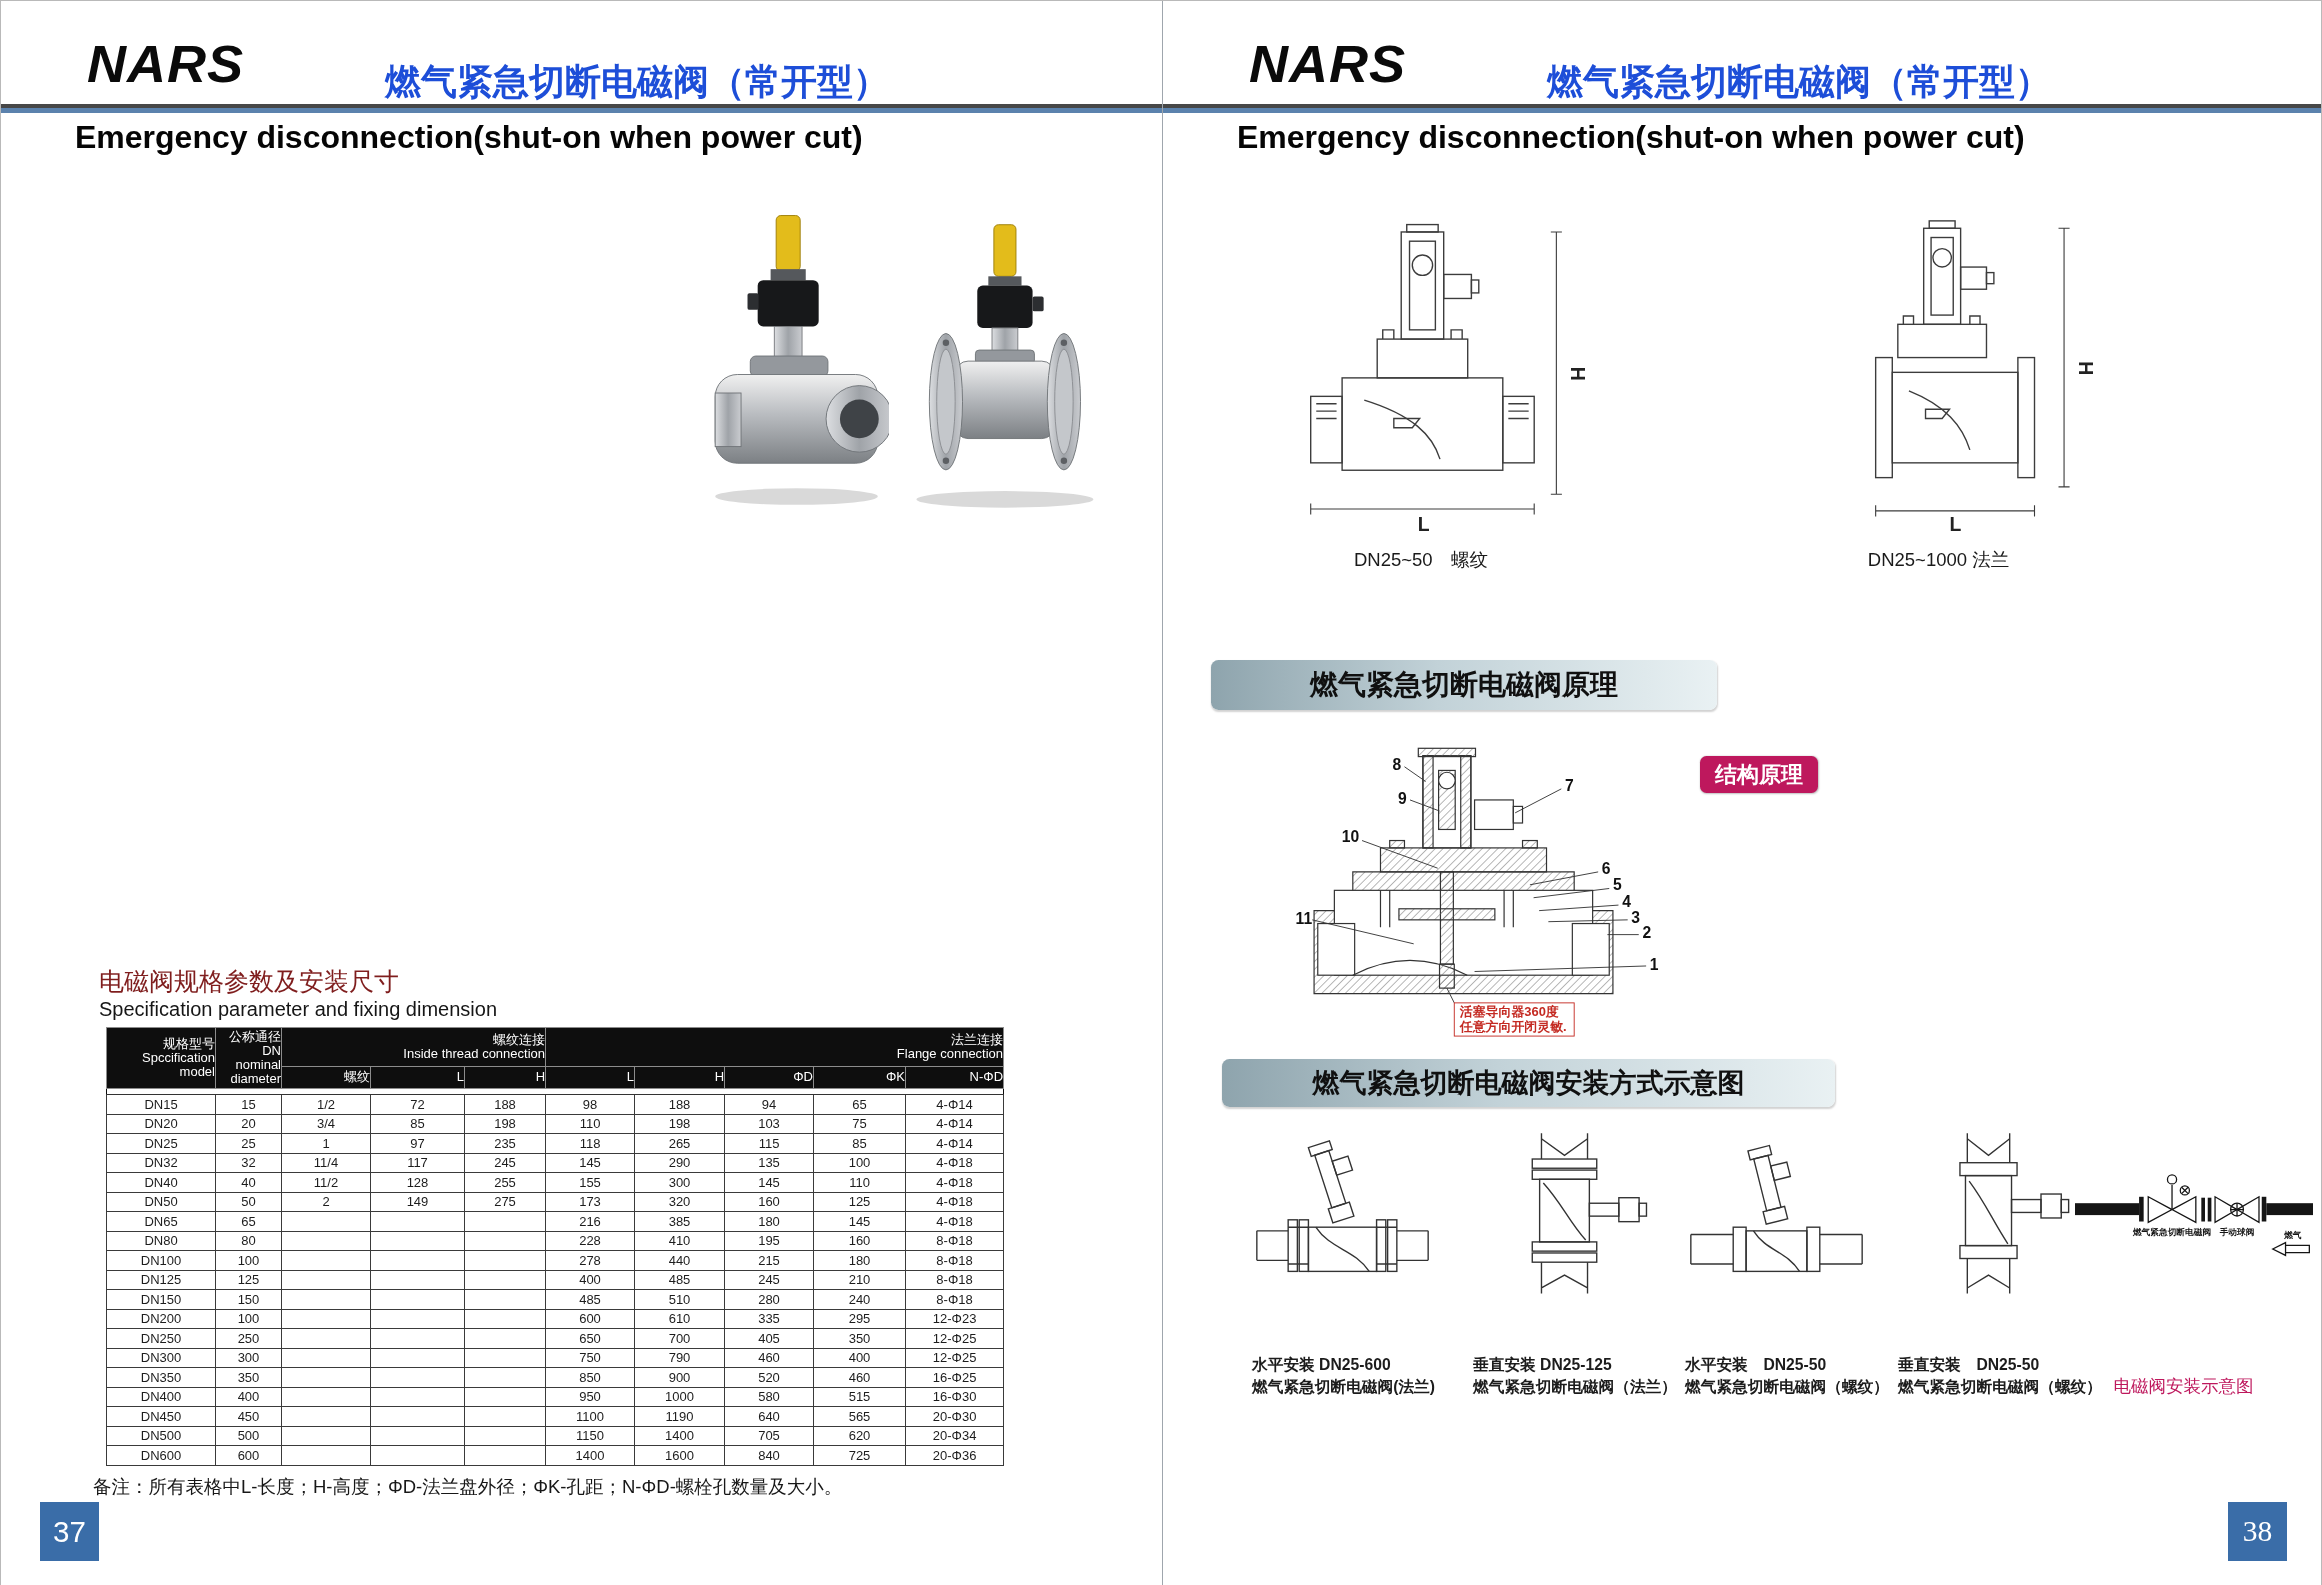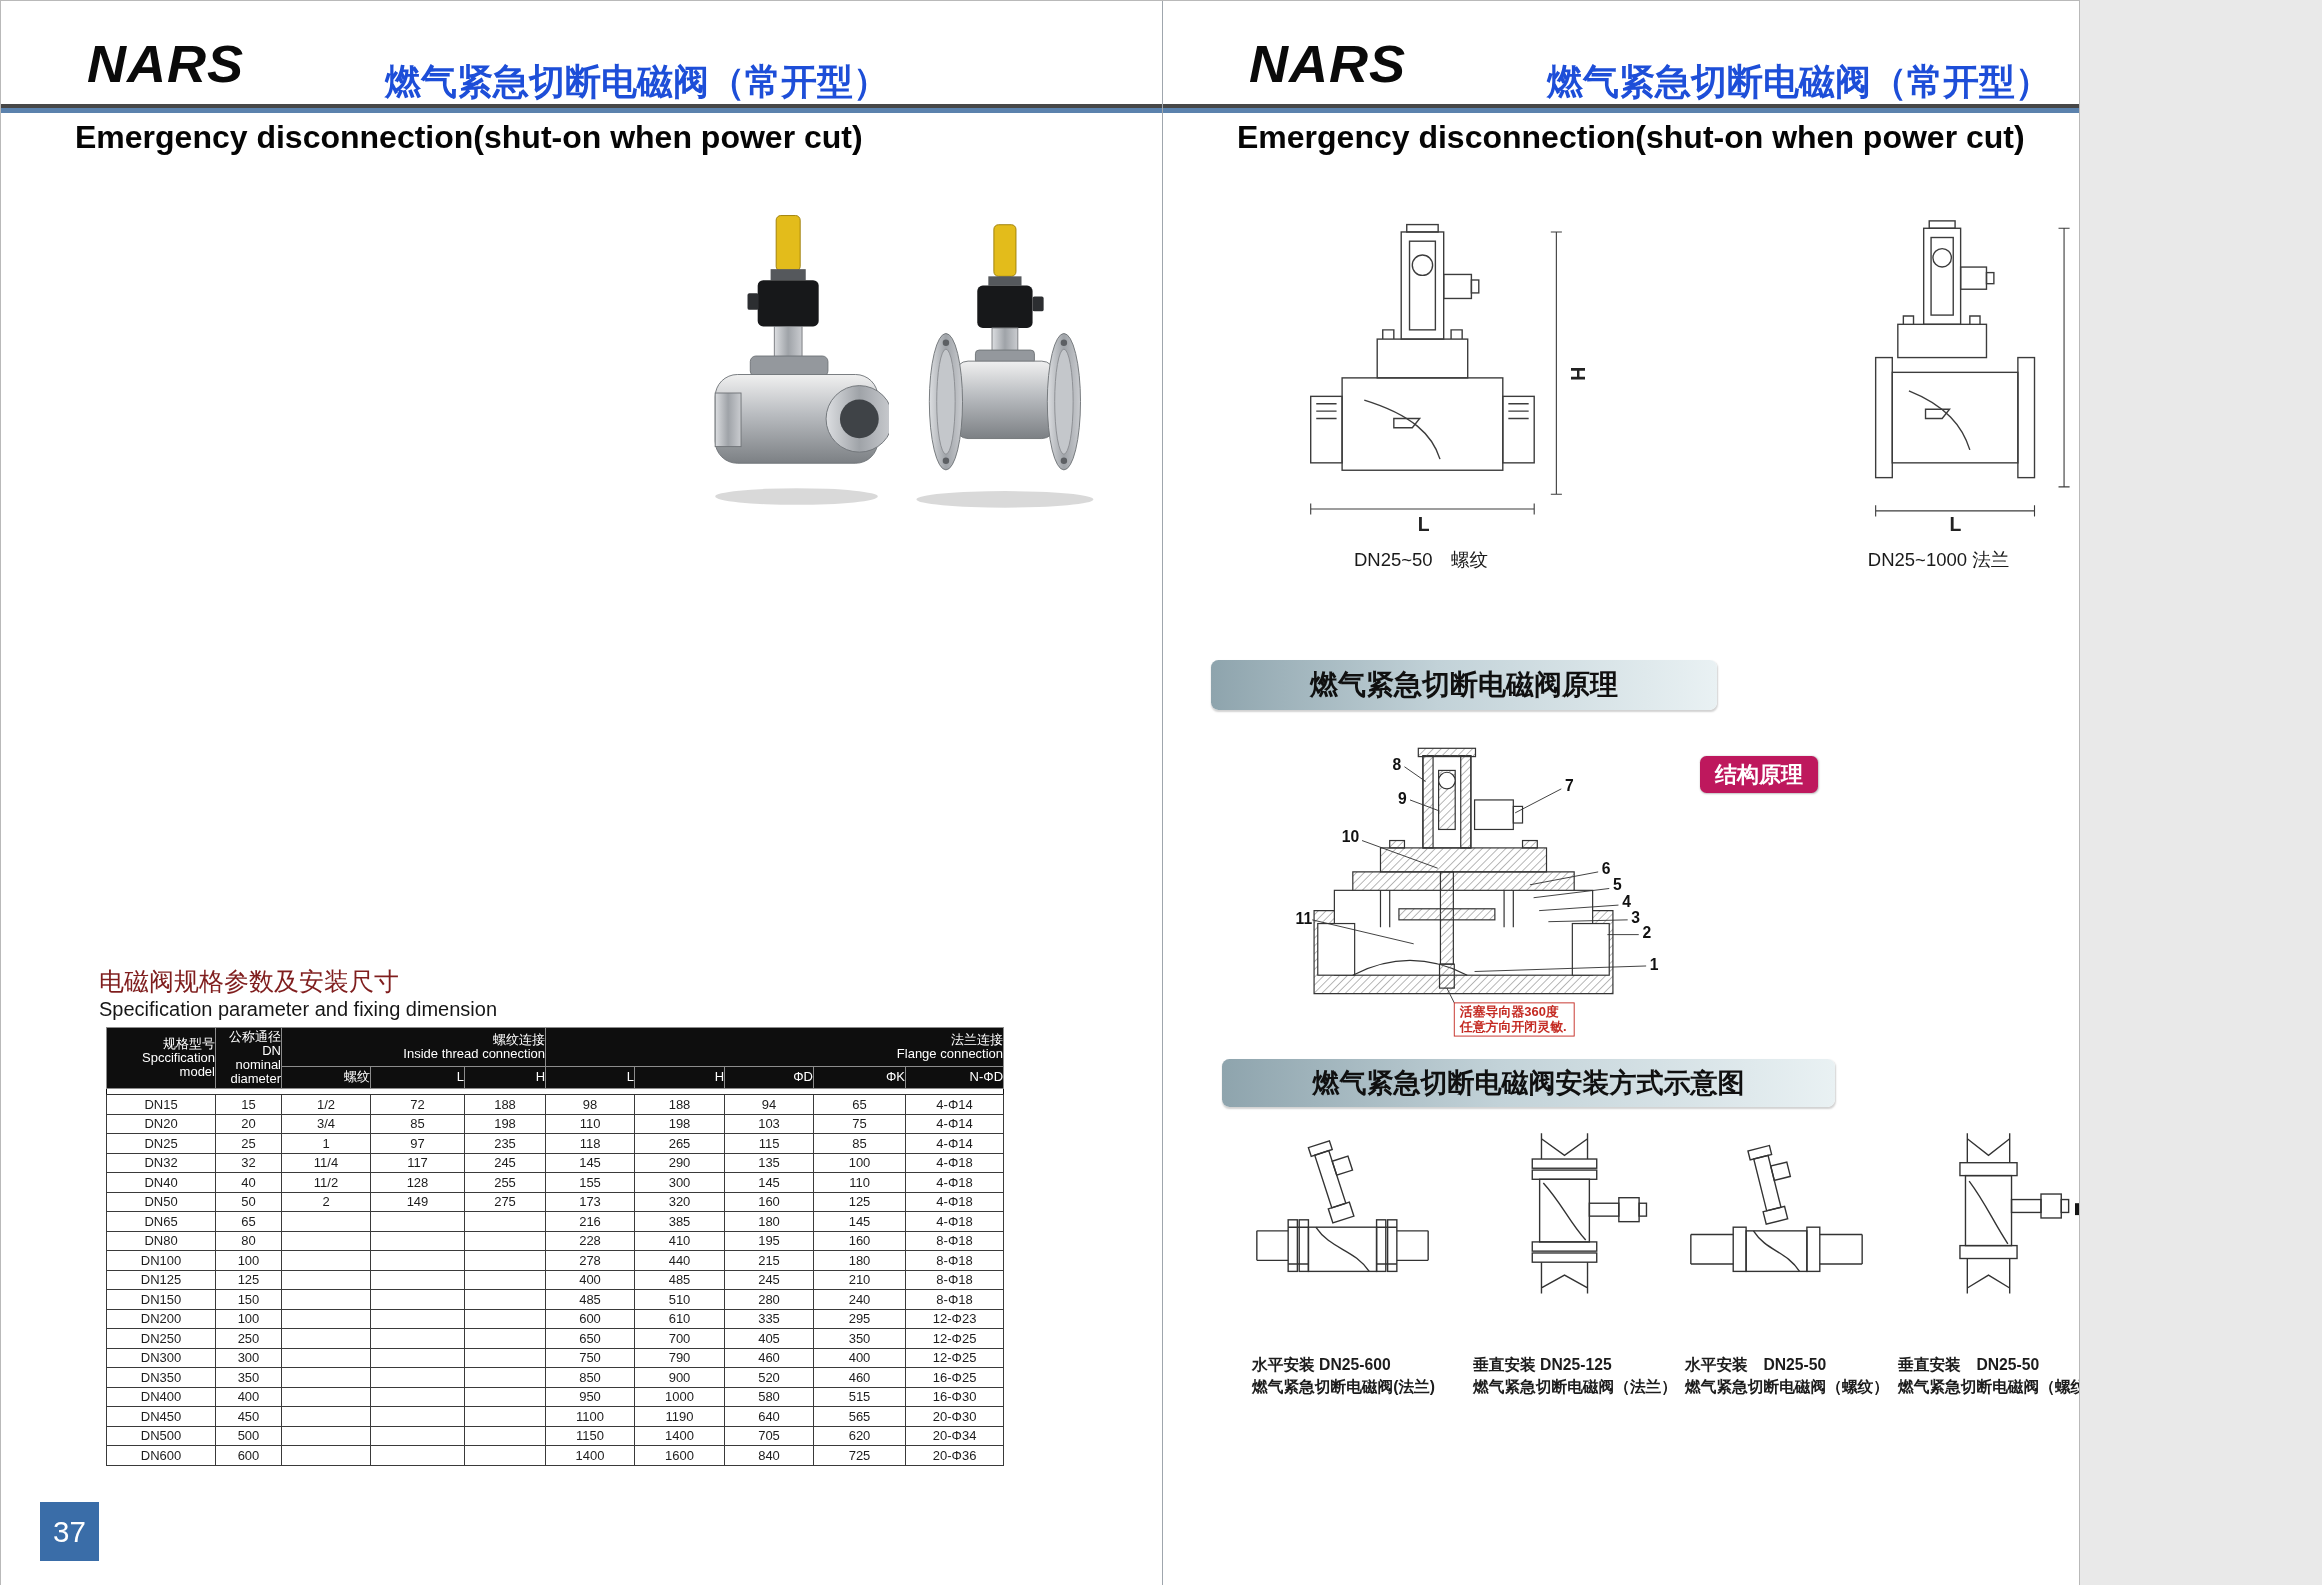--- a/index.html
+++ b/index.html
@@ -1,17 +1,17 @@
 <!DOCTYPE html>
 <html style="font-size:14.8px"><head>
 <meta charset="utf-8">
 <style>
   html,body{margin:0;padding:0;background:#e9e9e9;}
   .sheet{
-    position:relative;width:2080px;height:1586px;background:#ffffff;
+    position:relative;width:2322px;height:1586px;background:#ffffff;
     font-family:"Liberation Sans","DejaVu Sans",sans-serif;color:#111;
     border:0.9px solid #b9b9b9;box-sizing:border-box;overflow:hidden;
   }
   .page{position:absolute;top:0;width:1161px;height:1586px;}
   .page-left{left:0;}
   .page-right{left:1161px;border-left:0.9px solid #9fা9;} 
   .page-right{border-left:0.9px solid #9fa6ad;}
 
   
   .logo{position:absolute;left:89px;top:33px;font-size:52px;font-weight:900;font-style:italic;
@@ -449,20 +449,21 @@
             <td></td>
             <td>1400</td>
             <td>1600</td>
             <td>840</td>
             <td>725</td>
             <td>20-Φ36</td>
           </tr>
       </tbody>
     </table>
 
+    <div class="note">备注：所有表格中L-长度；H-高度；ΦD-法兰盘外径；ΦK-孔距；N-ΦD-螺栓孔数量及大小。</div>
     <div class="pageno pageno-left">37</div>
   </div>
 
   <div class="page page-right">
     <div class="logo">NARS</div>
     <div class="title-cn">燃气紧急切断电磁阀（常开型）</div>
     <div class="rule-dark"></div>
     <div class="rule-blue"></div>
     <h1 class="heading-en">Emergency disconnection(shut-on when power cut)</h1>
 

